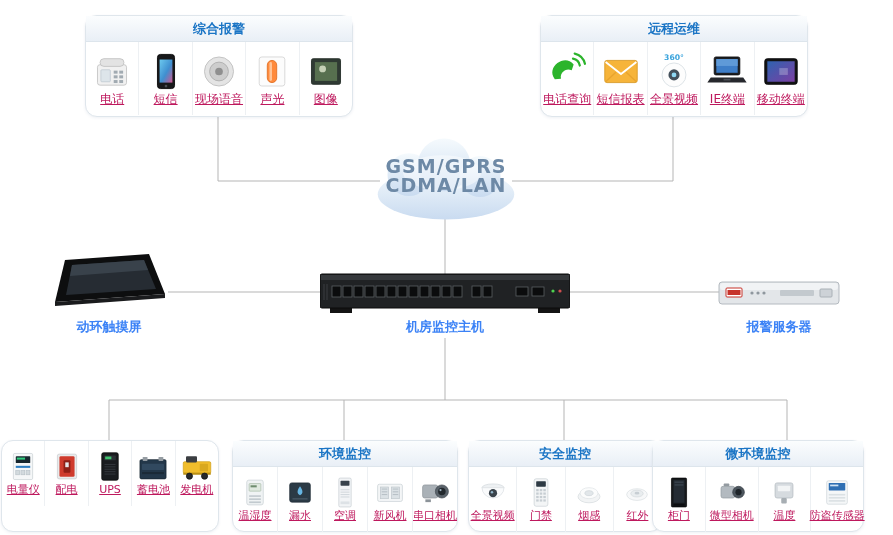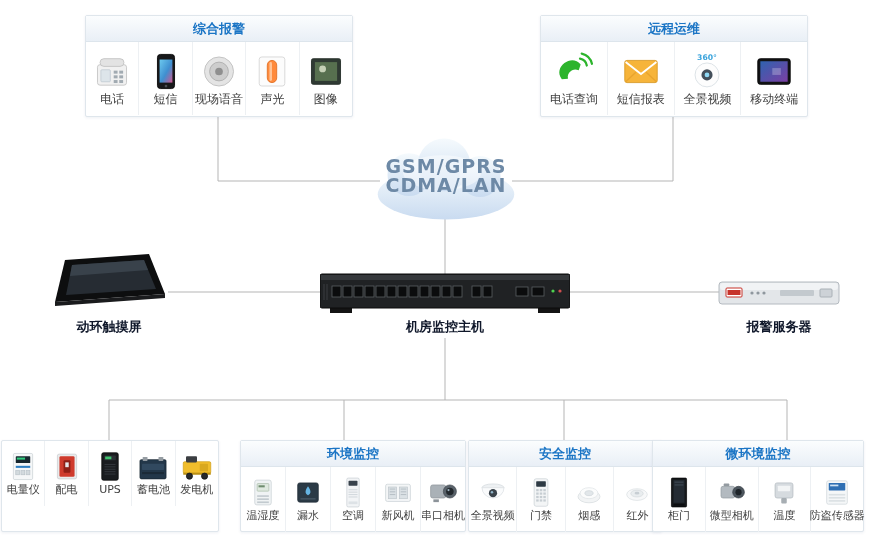--- a/index.html
+++ b/index.html
@@ -1,48 +1,48 @@
 <!DOCTYPE html>
 <html><head>
 <meta charset="utf-8">
 <style>
   html,body{margin:0;padding:0;background:#fff;}
   body{font-family:"DejaVu Sans","Liberation Sans",sans-serif;}
   .canvas{position:relative;width:893px;height:535px;background:#fff;overflow:hidden;}
   .connectors{position:absolute;left:0;top:0;z-index:0;}
 
   
-  .panel{position:absolute;z-index:2;background:#fff;border:1px solid #dfe6ec;border-radius:2px;
+  .panel{position:absolute;z-index:2;background:#fff;border:1px solid #dfe6ec;border-radius:12px;
          box-shadow:0 1px 3px rgba(40,70,110,.08);}
   .panel.top{height:100px;}
   .panel.bottom{height:90px;}
   .panel-header{height:25px;line-height:25px;text-align:center;font-size:13px;font-weight:bold;
                 color:#1b75c5;background:linear-gradient(#fbfdfe,#e9eff6);
                 border-bottom:1px solid #dde5ec;}
   .panel-items{display:flex;align-items:stretch;}
   .panel.top .panel-items{height:73px;}
   .panel.bottom .panel-items{height:65px;}
   .item{flex:1;display:flex;flex-direction:column;align-items:center;justify-content:center;
         gap:0;border-right:1px solid #edf0f3;min-width:0;padding:9px 1px;}
   .item:last-child{border-right:none;}
-  .item-label{font-size:12px;color:#404040;white-space:nowrap;line-height:14px;}
+  .item-label{font-size:12px;color:#be185d;white-space:nowrap;line-height:14px;text-decoration:underline;}
   .panel.bottom .item-label{font-size:11px;}
   .icon{display:block;}
   .icon.lg{width:46px;height:44px;}
   .icon.sm{width:40px;height:36px;}
 
   
   .cloud{position:absolute;left:368px;top:133px;width:156px;height:94px;z-index:2;}
   .cloud svg{position:absolute;left:0;top:0;}
   .cloud-text{position:absolute;left:0;right:0;top:24px;text-align:center;z-index:3;
               font-size:19px;font-weight:bold;color:#6d89a6;line-height:19px;letter-spacing:1px;}
 
   
   .device{position:absolute;z-index:2;}
-  .dev-label{position:absolute;z-index:2;text-align:center;font-size:13px;font-weight:bold;color:#0f172a;}
+  .dev-label{position:absolute;z-index:2;text-align:center;font-size:13px;font-weight:bold;color:#3b82f6;}
   .sprite{position:absolute;width:0;height:0;}
 </style>
 </head>
 <body>
 
 <div class="canvas">
 
   <svg class="sprite" aria-hidden="true">
     <defs>
       <linearGradient id="gPhone" x1="0" y1="0" x2="1" y2="1">
@@ -381,20 +381,26 @@
         <span class="item-label">短信报表</span>
       </div>
       <div class="item">
         <svg class="icon lg" viewBox="0 0 48 48">
           <circle cx="24" cy="28" r="14" fill="#fdfdfd" stroke="#d7dee3"></circle>
           <circle cx="24" cy="28" r="6.5" fill="#44505b"></circle>
           <circle cx="24" cy="28" r="2.8" fill="#8fd8f4"></circle>
           <text x="24" y="11" font-size="9" font-weight="bold" fill="#39a3dc" text-anchor="middle">360°</text>
         </svg>
         <span class="item-label">全景视频</span>
+      </div>
+      <div class="item">
+        <svg class="icon lg">
+            <use href="#s-laptop"></use>
+          </svg>
+        <span class="item-label">IE终端</span>
       </div>
       <div class="item">
         <svg class="icon lg">
             <use href="#s-tablet"></use>
           </svg>
         <span class="item-label">移动终端</span>
       </div>
     </div>
   </section>
 
@@ -487,21 +493,21 @@
       </div>
       <div class="item">
         <svg class="icon sm">
             <use href="#s-generator"></use>
           </svg>
         <span class="item-label">发电机</span>
       </div>
     </div>
   </section>
 
-  <section class="panel bottom" style="left:240px;top:440px;width:224px;">
+  <section class="panel bottom" style="left:232px;top:440px;width:224px;">
     <header class="panel-header">环境监控</header>
     <div class="panel-items">
       <div class="item">
         <svg class="icon sm">
             <use href="#s-temphum"></use>
           </svg>
         <span class="item-label">温湿度</span>
       </div>
       <div class="item">
         <svg class="icon sm">

